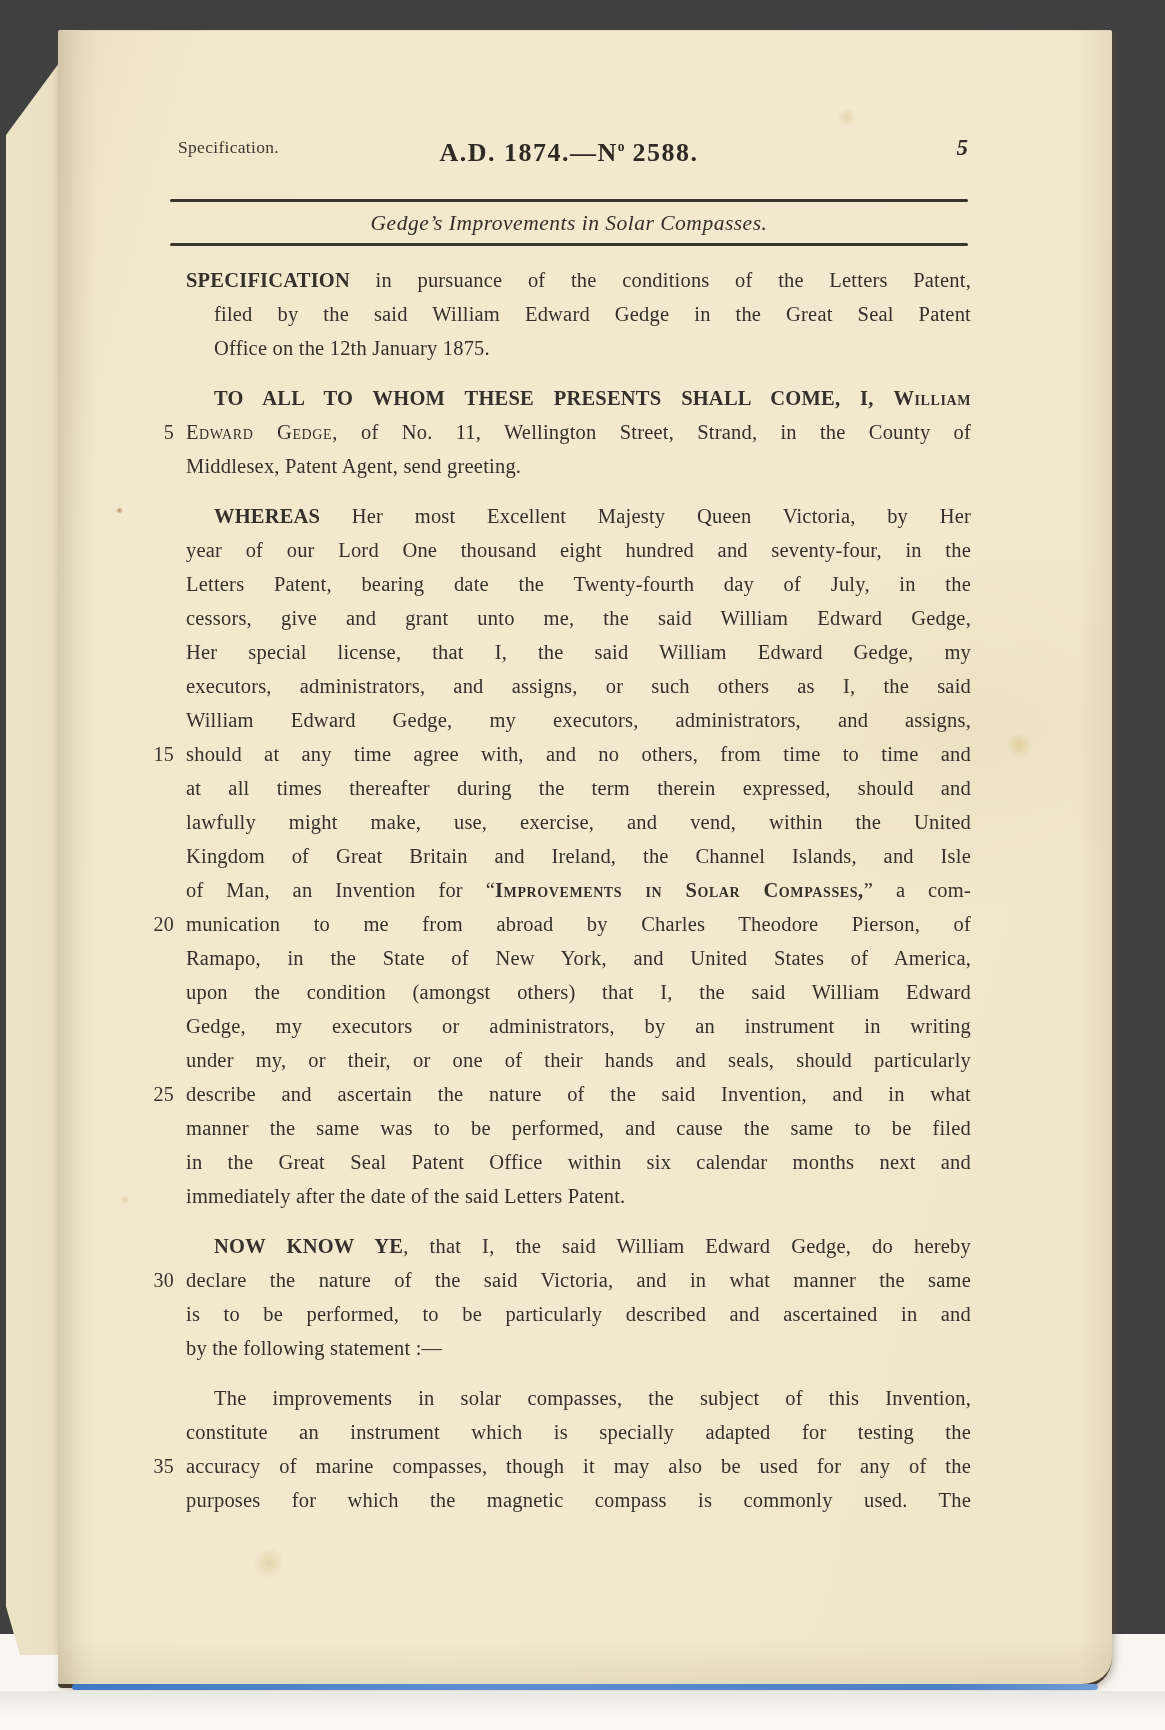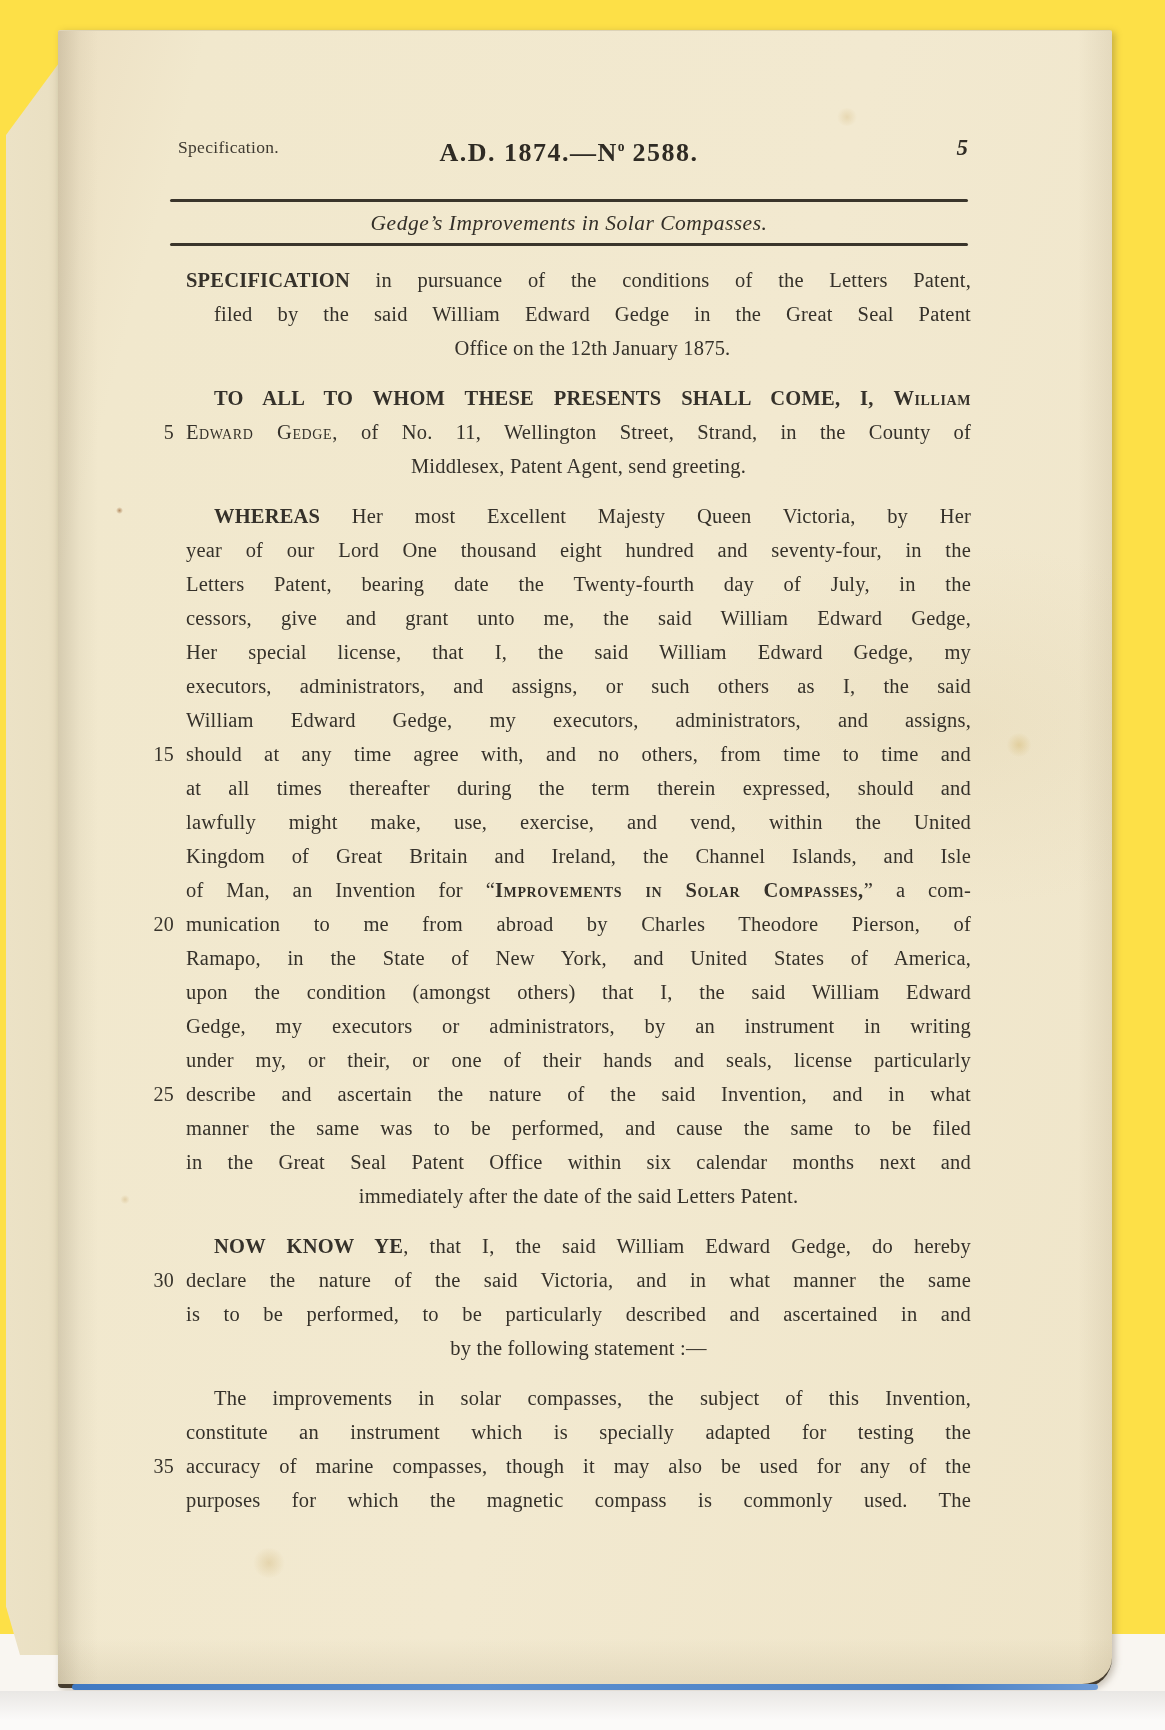--- a/index.html
+++ b/index.html
@@ -9,21 +9,21 @@
     --edge-blue:#4a80c4;
   }
   html,body{margin:0;padding:0;}
   body{
     width:1165px;height:1730px;
     background:#f9f6f1;
     font-family:"Liberation Serif","DejaVu Serif",serif;
     color:var(--ink);
     overflow:hidden;
   }
-  .scan{position:relative;width:1165px;height:1634px;background:#fde047;}
+  .scan{position:relative;width:1165px;height:1634px;background:#404040;}
 
   
   .under-page{
     position:absolute;left:6px;top:40px;width:70px;height:1615px;
     background:linear-gradient(90deg,#ece2c6 0%,#eae0c3 60%,#d9ceae 96%,#c9bd9c 100%);
     clip-path:polygon(0 95px,100% 0,100% 100%,14px 100%,0 97%);
     box-shadow:1px 1px 3px rgba(90,75,50,.25);
   }
 
   
@@ -78,21 +78,21 @@
   .running-title{
     position:absolute;left:112px;top:174px;width:798px;line-height:36px;
     text-align:center;font-style:italic;font-size:21.5px;letter-spacing:.5px;color:#332f28;
   }
 
   
   .doc-body{position:absolute;left:75px;top:232px;width:838px;font-size:20.5px;line-height:34px;letter-spacing:.2px;color:var(--ink);}
   .para{margin:0 0 16px 0;}
   .line{display:flex;font-family:Liberation Serif, serif;}
   .lnum{flex:none;width:41px;padding-right:12px;text-align:right;font-size:20px;color:#37332b;}
-  .ltext{flex:none;width:785px;text-align:center;}
+  .ltext{flex:none;width:785px;text-align:left;}
   .line.j .ltext{text-align:justify;text-align-last:justify;}
   .line.ind .ltext{text-indent:28px;}
   .s-b{font-weight:700;}
   .s-sc{font-variant:small-caps;letter-spacing:.6px;}
   .s-bsc{font-weight:700;font-variant:small-caps;letter-spacing:.6px;}
 </style>
 </head>
 <body>
 
 <div class="scan">
@@ -199,21 +199,21 @@
           <div class="line j">
             <span class="lnum"></span>
             <span class="ltext"><span>upon the condition (amongst others) that I, the said William Edward</span></span>
           </div>
           <div class="line j">
             <span class="lnum"></span>
             <span class="ltext"><span>Gedge, my executors or administrators, by an instrument in writing</span></span>
           </div>
           <div class="line j">
             <span class="lnum"></span>
-            <span class="ltext"><span>under my, or their, or one of their hands and seals, license particularly</span></span>
+            <span class="ltext"><span>under my, or their, or one of their hands and seals, should particularly</span></span>
           </div>
           <div class="line j">
             <span class="lnum">25</span>
             <span class="ltext"><span>describe and ascertain the nature of the said Invention, and in what</span></span>
           </div>
           <div class="line j">
             <span class="lnum"></span>
             <span class="ltext"><span>manner the same was to be performed, and cause the same to be filed</span></span>
           </div>
           <div class="line j">

